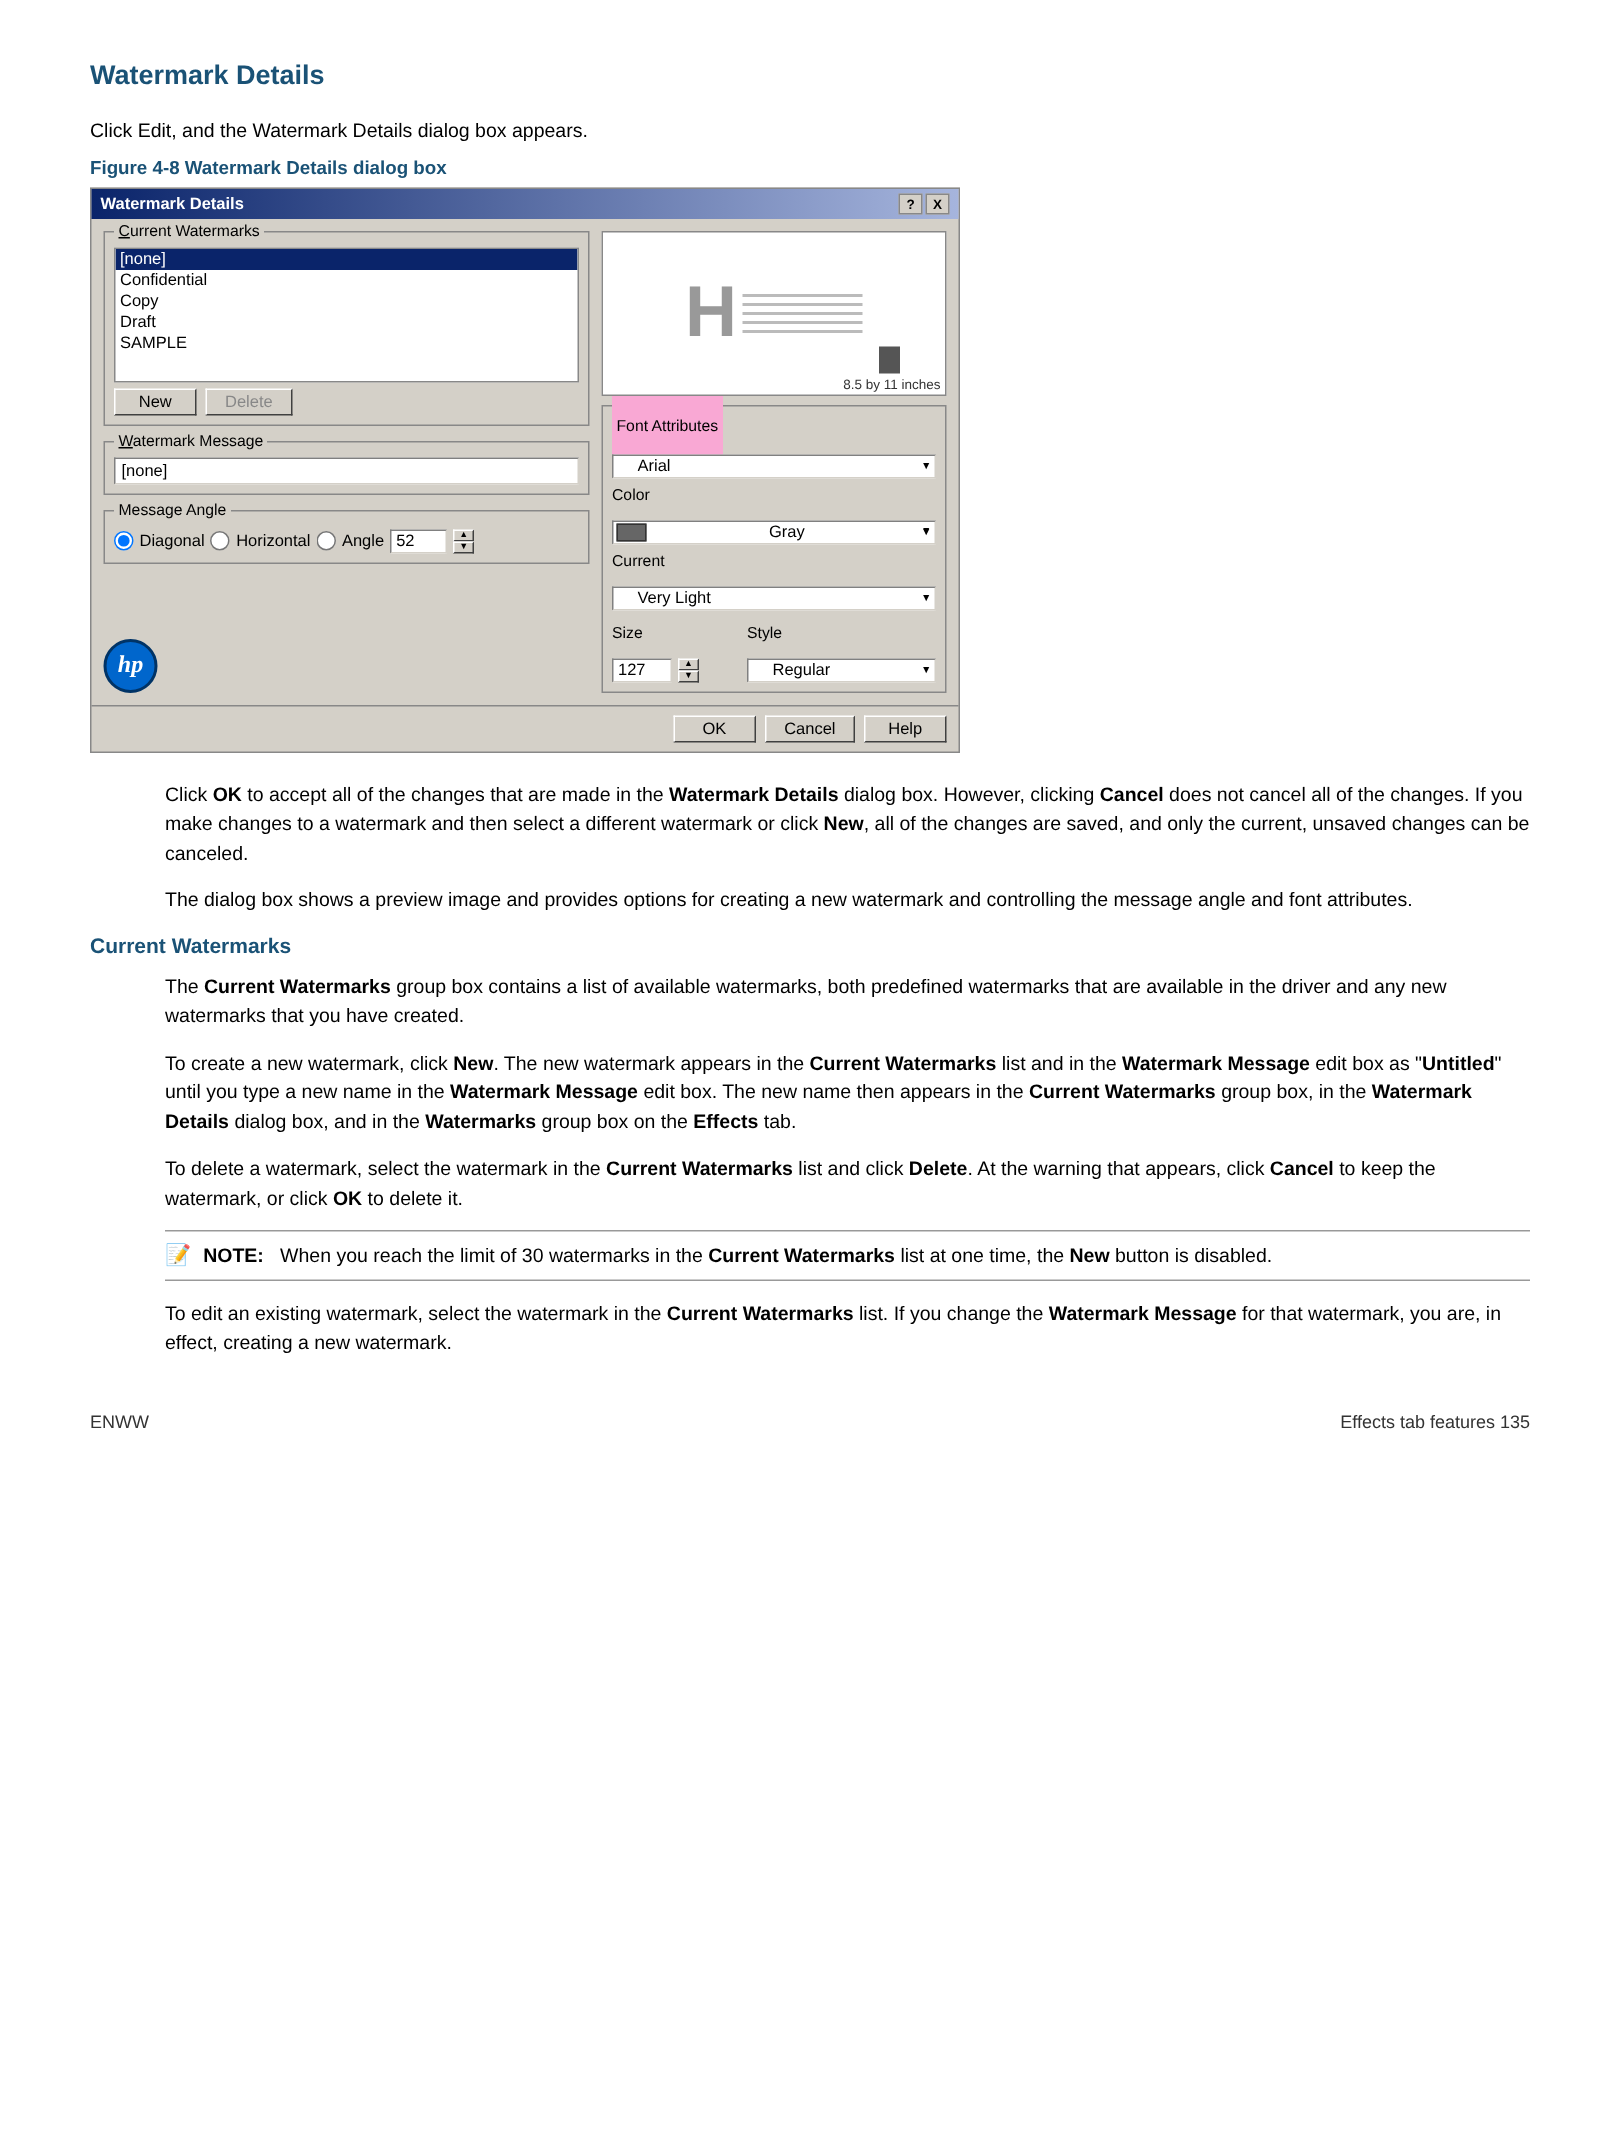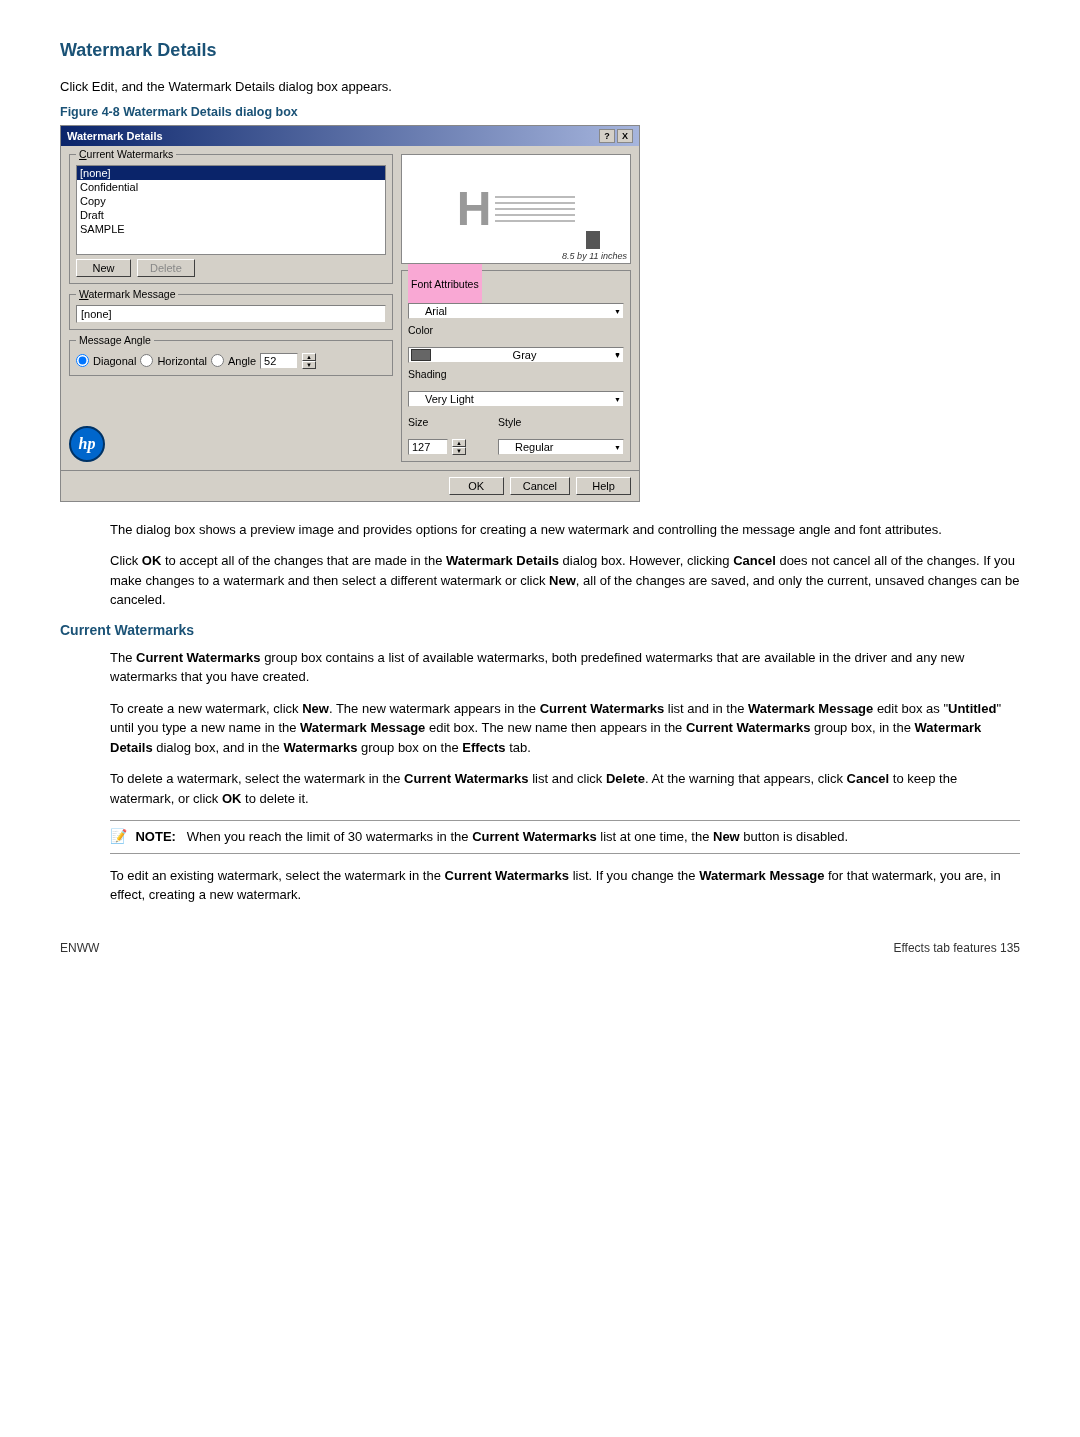--- a/index.html
+++ b/index.html
@@ -242,21 +242,20 @@
       height: 2px;
       background: #bbb;
     }
 
     .preview-caption {
       position: absolute;
       bottom: 2px;
       right: 3px;
       font-size: 9px;
       color: #333;
-      font-style: italic;
     }
 
     .preview-small-rect {
       position: absolute;
       bottom: 14px;
       right: 30px;
       width: 14px;
       height: 18px;
       background: #555;
     }
@@ -508,21 +507,21 @@
 
         <div class="attr-label">Color</div>
         <div class="select-wrapper" style="position:relative;text-align:center;">
           <div style="display:flex;align-items:center;background:white;border-top:1px solid #808080;border-left:1px solid #808080;border-right:1px solid #d4d0c8;border-bottom:1px solid #d4d0c8;padding:1px 2px;cursor:pointer;">
             <span class="color-swatch"></span>
             <span style="flex:1;font-size:11px;">Gray</span>
             <span style="font-size:7px;">▼</span>
           </div>
         </div>
 
-        <div class="attr-label">Shading</div>
+        <div class="attr-label">Current</div>
         <div class="select-wrapper">
           <select>
             <option>Very Light</option>
             <option>Light</option>
             <option>Medium</option>
             <option>Dark</option>
           </select>
         </div>
 
         <div class="size-style-row" style="margin-top:4px;">
@@ -553,22 +552,22 @@
   </div>
 
   <div class="dialog-footer">
     <button class="win-button">OK</button>
     <button class="win-button">Cancel</button>
     <button class="win-button">Help</button>
   </div>
 </div>
 
 <div class="indented">
+  <p class="body-text">Click <b>OK</b> to accept all of the changes that are made in the <b>Watermark Details</b> dialog box. However, clicking <b>Cancel</b> does not cancel all of the changes. If you make changes to a watermark and then select a different watermark or click <b>New</b>, all of the changes are saved, and only the current, unsaved changes can be canceled.</p>
   <p class="body-text">The dialog box shows a preview image and provides options for creating a new watermark and controlling the message angle and font attributes.</p>
-  <p class="body-text">Click <b>OK</b> to accept all of the changes that are made in the <b>Watermark Details</b> dialog box. However, clicking <b>Cancel</b> does not cancel all of the changes. If you make changes to a watermark and then select a different watermark or click <b>New</b>, all of the changes are saved, and only the current, unsaved changes can be canceled.</p>
 </div>
 
 <h2 class="section-heading">Current Watermarks</h2>
 
 <div class="indented">
   <p class="body-text">The <b>Current Watermarks</b> group box contains a list of available watermarks, both predefined watermarks that are available in the driver and any new watermarks that you have created.</p>
 
   <p class="body-text">To create a new watermark, click <b>New</b>. The new watermark appears in the <b>Current Watermarks</b> list and in the <b>Watermark Message</b> edit box as "<b>Untitled</b>" until you type a new name in the <b>Watermark Message</b> edit box. The new name then appears in the <b>Current Watermarks</b> group box, in the <b>Watermark Details</b> dialog box, and in the <b>Watermarks</b> group box on the <b>Effects</b> tab.</p>
 
   <p class="body-text">To delete a watermark, select the watermark in the <b>Current Watermarks</b> list and click <b>Delete</b>. At the warning that appears, click <b>Cancel</b> to keep the watermark, or click <b>OK</b> to delete it.</p>

